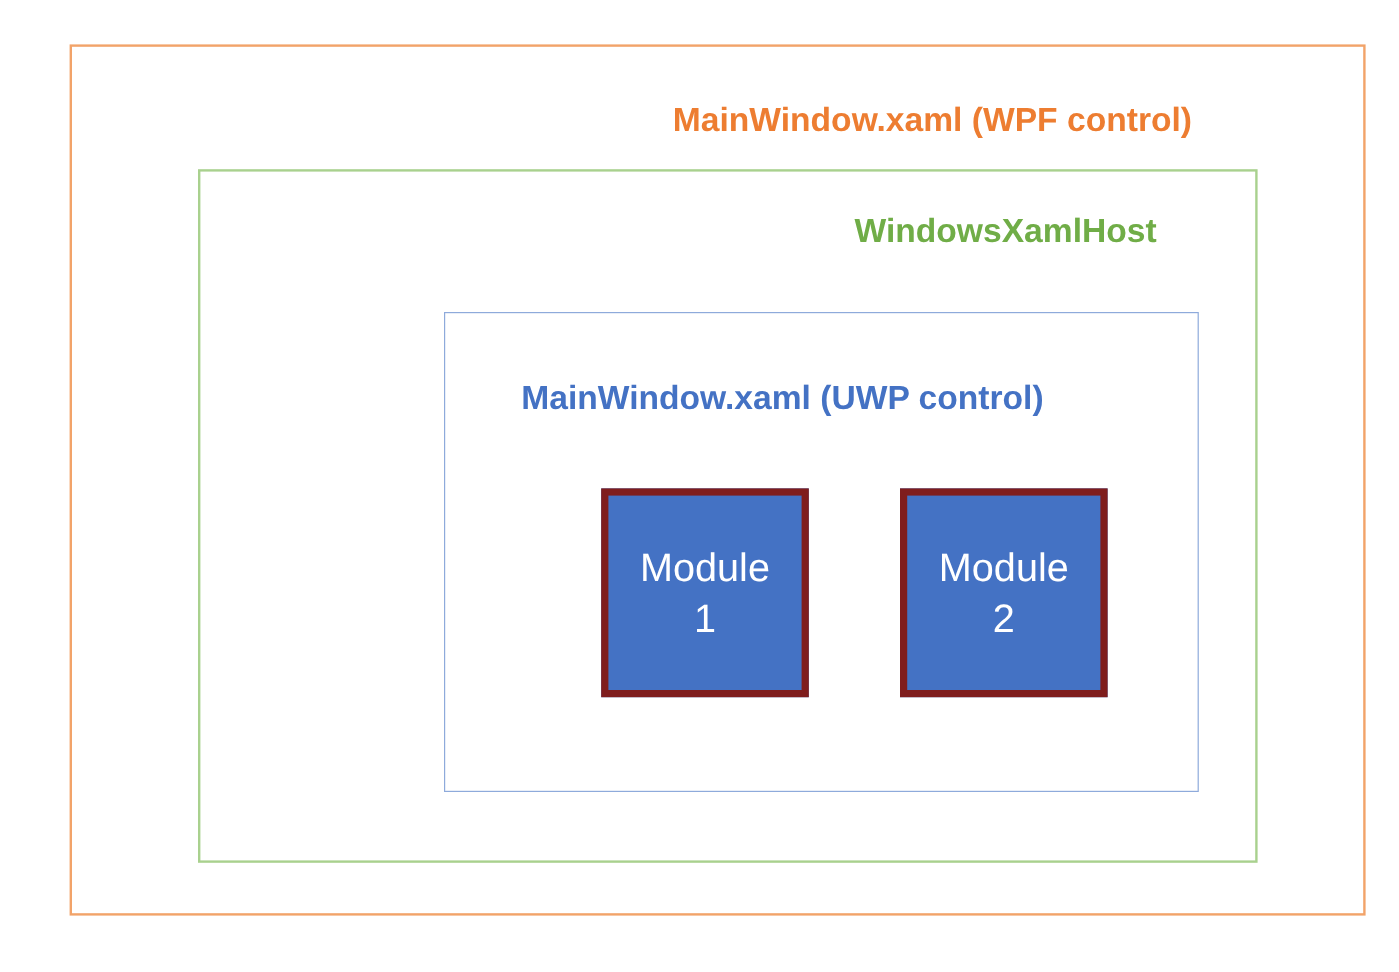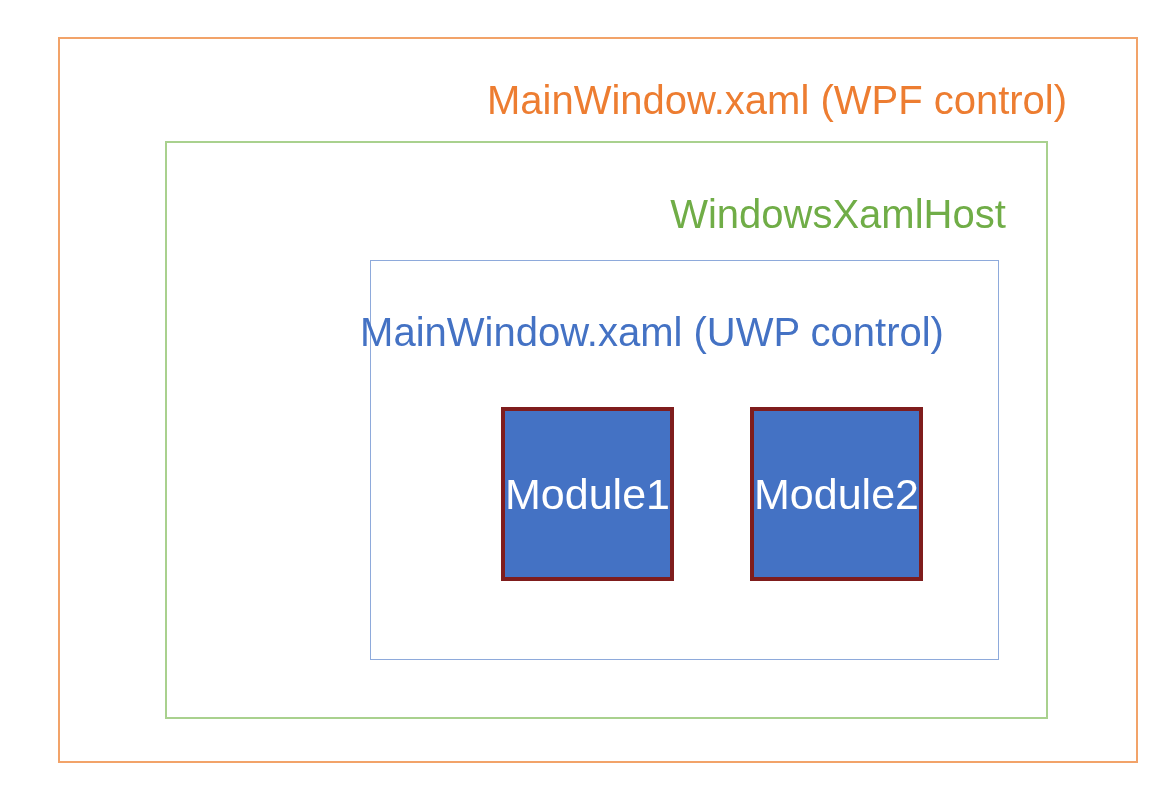--- a/index.html
+++ b/index.html
@@ -37,52 +37,53 @@
     left: 370px;
     top: 260px;
     width: 629px;
     height: 400px;
     border: 1.5px solid #8EAADB;
   }
   .diagram-label {
     position: absolute;
     transform: translateX(-50%);
     white-space: nowrap;
-    font-size: 40px;
+    font-size: 28px;
     line-height: 42px;
-    font-weight: 400;
+    font-weight: 700;
   }
   .label-main-window {
     left: 777px;
     top: 79px;
     color: #ED7D31;
   }
   .label-xaml-host {
     left: 838px;
-    top: 193px;
+    top: 172px;
     color: #70AD47;
   }
   .label-shell-page {
     left: 652px;
     top: 311px;
     color: #4472C4;
   }
   .module-box {
     position: absolute;
     box-sizing: border-box;
     top: 407px;
     width: 173px;
     height: 174px;
     background: #4472C4;
-    border: 4px solid #7f1d1d;
+    border: 6px solid #7f1d1d;
     display: flex;
+    flex-direction: column;
     align-items: center;
     justify-content: center;
     color: #ffffff;
-    font-size: 43px;
+    font-size: 33px;
     line-height: 43px;
     text-align: center;
   }
   .module-1 { left: 501px; }
   .module-2 { left: 750px; }
 </style>
 </head>
 <body>
 
 <div class="box outer-box"></div>

